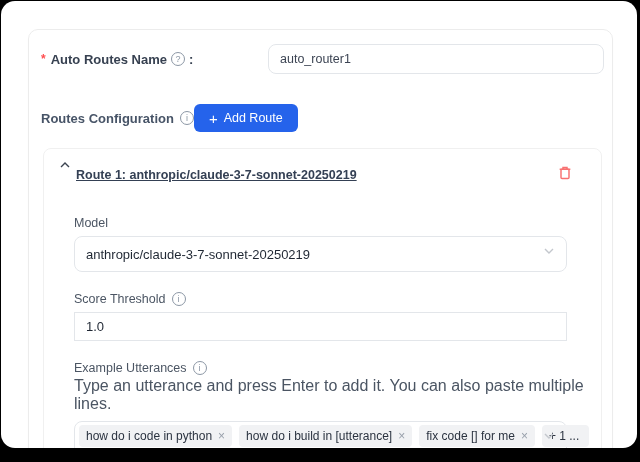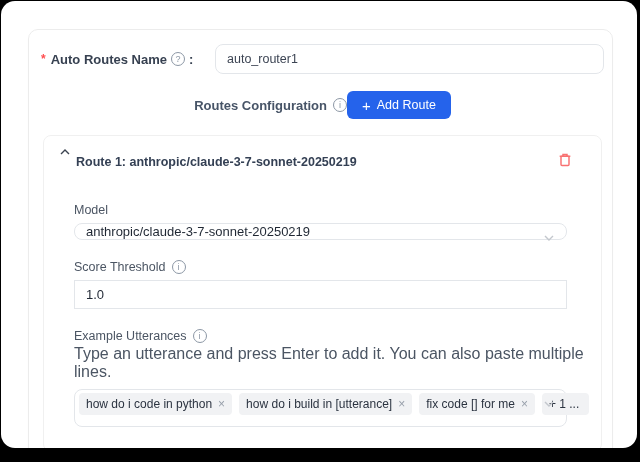--- a/index.html
+++ b/index.html
@@ -46,37 +46,37 @@
     border: 1px solid #8c97a5;
     border-radius: 50%;
     color: #8c97a5;
     font-size: 9px;
     line-height: 12px;
     text-align: center;
     display: inline-block;
     font-weight: 400;
   }
   .text-input {
-    width: 389px;
+    width: 336px;
     height: 30px;
     border: 1px solid #e3e6ea;
     border-radius: 8px;
     padding: 0 11px;
     font-size: 12.5px;
     color: #3c4453;
     font-family: "Liberation Sans", "DejaVu Sans", sans-serif;
     background: #fff;
     outline: none;
   }
   
   .routes-header {
-    margin-top: 17px;
-    display: flex;
-    align-items: center;
-    justify-content: center;
+    margin-top: 30px;
+    display: flex;
+    align-items: center;
+    justify-content: flex-start;
   }
   .routes-label {
     font-size: 13px;
     font-weight: 600;
     color: #475467;
     display: flex;
     align-items: center;
     gap: 6px;
   }
   .add-route-btn {
@@ -118,20 +118,21 @@
     color: #3b4350;
     cursor: pointer;
   }
   .route-title {
     font-size: 12.5px;
     font-weight: 600;
     color: #344054;
     margin-left: 2px;
     padding-top: 6px;
     display: inline-block;
+    text-decoration: underline;
   }
   .trash-btn {
     position: absolute;
     right: 12px;
     top: 15px;
     width: 16px; height: 17px;
     color: #f87171;
     cursor: pointer;
     background: none;
     border: none;
@@ -142,21 +143,21 @@
     margin-top: 33px;
     font-size: 12.5px;
     color: #4b5563;
     display: flex;
     align-items: flex-start;
     gap: 6px;
   }
   .field-label.tight { margin-top: 20px; }
   .select-box {
     margin-top: 6px;
-    height: 17px;
+    height: 36px;
     width: 493px;
     border: 1px solid #e3e6ea;
     border-radius: 8px;
     display: flex;
     align-items: center;
     padding: 0 11px;
     font-size: 13px;
     color: #1f2733;
     position: relative;
     cursor: pointer;

